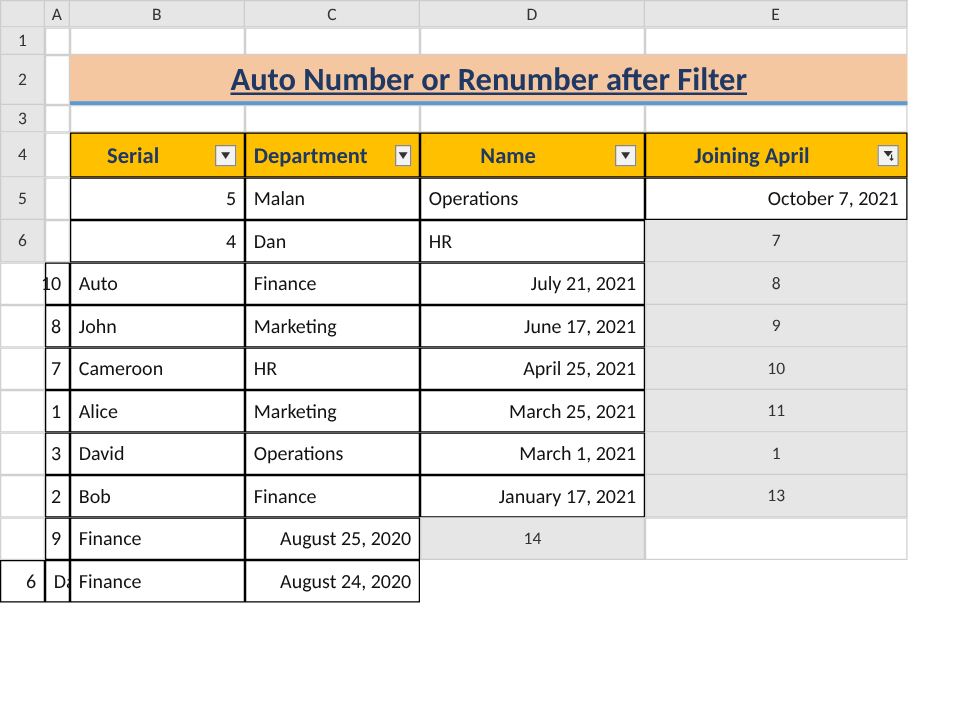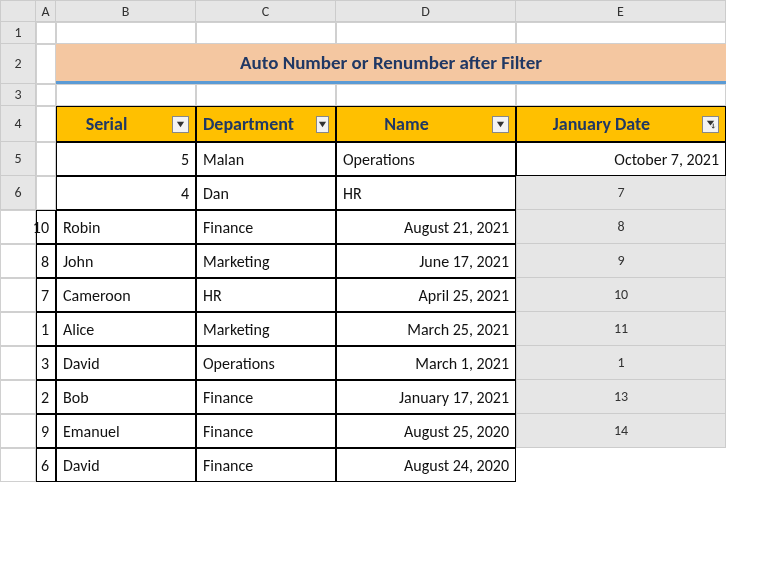--- a/index.html
+++ b/index.html
@@ -36,21 +36,22 @@
     grid-column: 3 / 7;
     grid-row: 3;
     height: 40px;
     background: #f4c7a1;
     border-bottom: 3px solid #5b9bd5;
     display: flex;
     align-items: center;
     justify-content: center;
     color: #203864;
     font-weight: bold;
-    font-size: 19px;
+    font-size: 26px;
+    text-decoration: underline;
   }
   .rtitle { height: 40px; }
   .rhead { height: 36px; }
   .rdata { height: 34px; }
 
   
   .thead {
     background: #ffc000;
     color: #203864;
     font-weight: bold;
@@ -137,21 +138,21 @@
     </div>
     <div class="thead">
       <span class="lbl">Name</span>
       <div class="filter-btn">
         <svg width="9" height="9" viewBox="0 0 10 10">
           <path d="M1 2 L9 2 L5 8 Z" fill="#333"></path>
         </svg>
       </div>
     </div>
     <div class="thead">
-      <span class="lbl">January Date</span>
+      <span class="lbl">Joining April</span>
       <div class="filter-btn">
         <svg width="11" height="11" viewBox="0 0 12 12">
           <path d="M2 2 L10 2 L6 7 Z" fill="#333"></path>
           <path d="M9 5 L9 10 M7.5 8.5 L9 10 L10.5 8.5" stroke="#333" stroke-width="1" fill="none"></path>
         </svg>
       </div>
     </div>
     <div class="rowhdr rdata">5</div>
     <div class="spacer-col rdata"></div>
     <div class="td right">
@@ -176,27 +177,27 @@
     </div>
     <div class="td left">
       <span>HR</span>
     </div>
     <div class="rowhdr rdata">7</div>
     <div class="spacer-col rdata"></div>
     <div class="td right">
       <span>10</span>
     </div>
     <div class="td left">
-      <span>Robin</span>
-    </div>
-    <div class="td left">
-      <span>Finance</span>
-    </div>
-    <div class="td right">
-      <span>August 21, 2021</span>
+      <span>Auto</span>
+    </div>
+    <div class="td left">
+      <span>Finance</span>
+    </div>
+    <div class="td right">
+      <span>July 21, 2021</span>
     </div>
     <div class="rowhdr rdata">8</div>
     <div class="spacer-col rdata"></div>
     <div class="td right">
       <span>8</span>
     </div>
     <div class="td left">
       <span>John</span>
     </div>
     <div class="td left">
@@ -258,23 +259,20 @@
     <div class="td left">
       <span>Finance</span>
     </div>
     <div class="td right">
       <span>January 17, 2021</span>
     </div>
     <div class="rowhdr rdata">13</div>
     <div class="spacer-col rdata"></div>
     <div class="td right">
       <span>9</span>
-    </div>
-    <div class="td left">
-      <span>Emanuel</span>
     </div>
     <div class="td left">
       <span>Finance</span>
     </div>
     <div class="td right">
       <span>August 25, 2020</span>
     </div>
     <div class="rowhdr rdata">14</div>
     <div class="spacer-col rdata"></div>
     <div class="td right">

